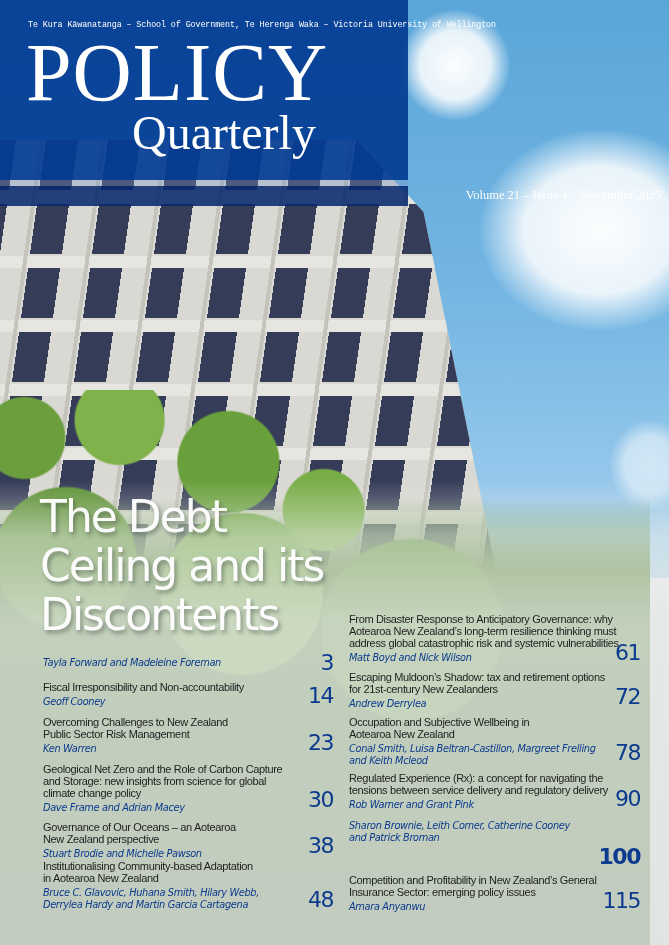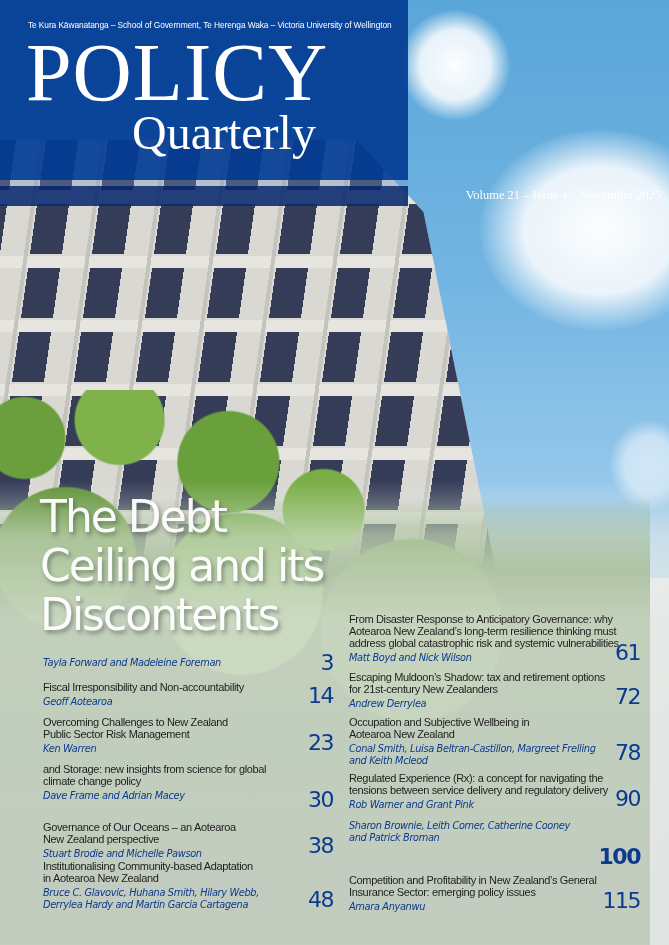--- a/index.html
+++ b/index.html
@@ -63,21 +63,21 @@
     .masthead-gap {
       position: absolute; left: 0; top: 180px; width: 408px; height: 6px;
       background: rgba(120,150,200,0.35);
     }
     .volume-bar {
       position: absolute; left: 0; top: 186px; width: 408px; height: 20px;
       background: rgba(8, 40, 110, 0.88);
     }
     .affiliation {
       position: absolute; left: 28px; top: 20px; width: 360px;
-      font-family: Liberation Sans, sans-serif; font-size: 8.4px; color: #fff; letter-spacing: -0.1px; white-space: nowrap;
+      font-family: Liberation Mono, monospace; font-size: 8.4px; color: #fff; letter-spacing: -0.1px; white-space: nowrap;
     }
     .title-policy {
       position: absolute; left: 26px; top: 32px;
       font-family: "Liberation Serif", serif; font-size: 82px; line-height: 82px; color: #fff; letter-spacing: 1px;
     }
     .title-quarterly {
       position: absolute; left: 132px; top: 108px;
       font-family: "Liberation Serif", serif; font-size: 48px; line-height: 50px; color: #fff;
     }
     .volume-text {
@@ -143,38 +143,39 @@
       <span>Tayla Forward and Madeleine Foreman</span>
     </div>
 </div>
 <div class="toc-page" style="left:273px; top:651px;">3</div>
 
 <div class="toc-entry" style="left:43px; top:681px;">
   <div class="toc-title">
       <span>Fiscal Irresponsibility and Non-accountability</span>
     </div>
   <div class="toc-author">
-      <span>Geoff Aotearoa</span>
+      <span>Geoff Cooney</span>
     </div>
 </div>
 <div class="toc-page" style="left:273px; top:684px;">14</div>
 
 <div class="toc-entry" style="left:43px; top:716px;">
   <div class="toc-title">
     <span>Overcoming Challenges to New Zealand</span>
     <span>Public Sector Risk Management</span>
   </div>
   <div class="toc-author">
       <span>Ken Warren</span>
     </div>
 </div>
 <div class="toc-page" style="left:273px; top:731px;">23</div>
 
 <div class="toc-entry" style="left:43px; top:763px;">
   <div class="toc-title">
+    <span>Geological Net Zero  and the Role of Carbon Capture</span>
     <span>and Storage: new insights from science for global</span>
     <span>climate change policy</span>
   </div>
   <div class="toc-author">
       <span>Dave Frame and Adrian Macey</span>
     </div>
 </div>
 <div class="toc-page" style="left:273px; top:788px;">30</div>
 
 <div class="toc-entry" style="left:43px; top:821px;">

